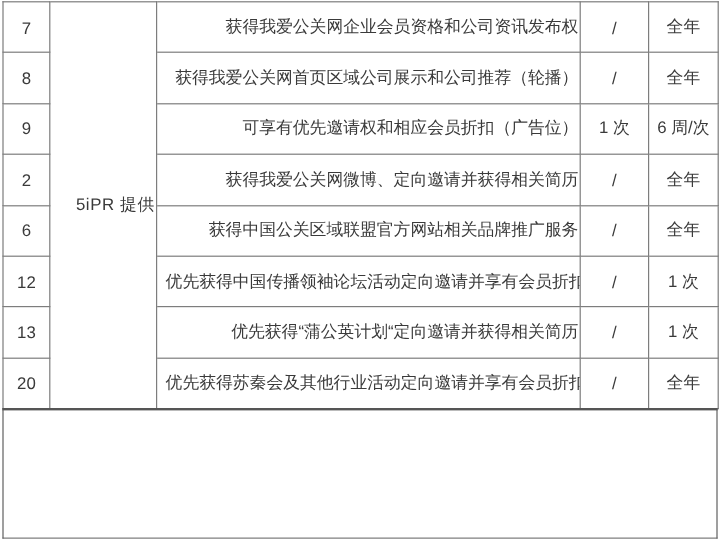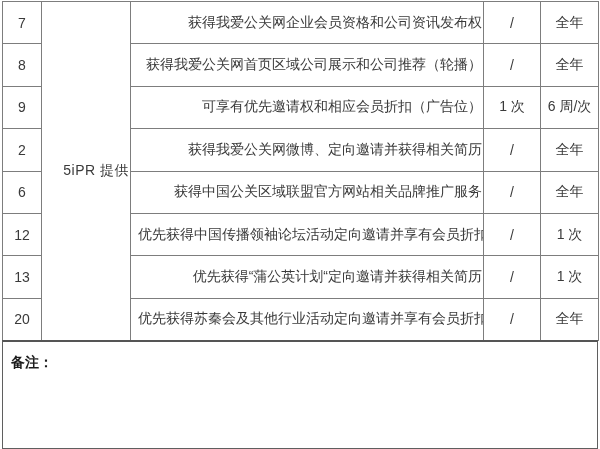--- a/index.html
+++ b/index.html
@@ -125,16 +125,15 @@
       <tr>
         <td class="num-cell">20</td>
         <td class="desc-cell">优先获得苏秦会及其他行业活动定向邀请并享有会员折扣</td>
         <td class="count-cell">/</td>
         <td class="dur-cell">全年</td>
       </tr>
     </tbody>
   </table>
 
   <div class="notes-box">
-    <p>备注：</p>
   </div>
 
 </div>
 
 </body></html>

